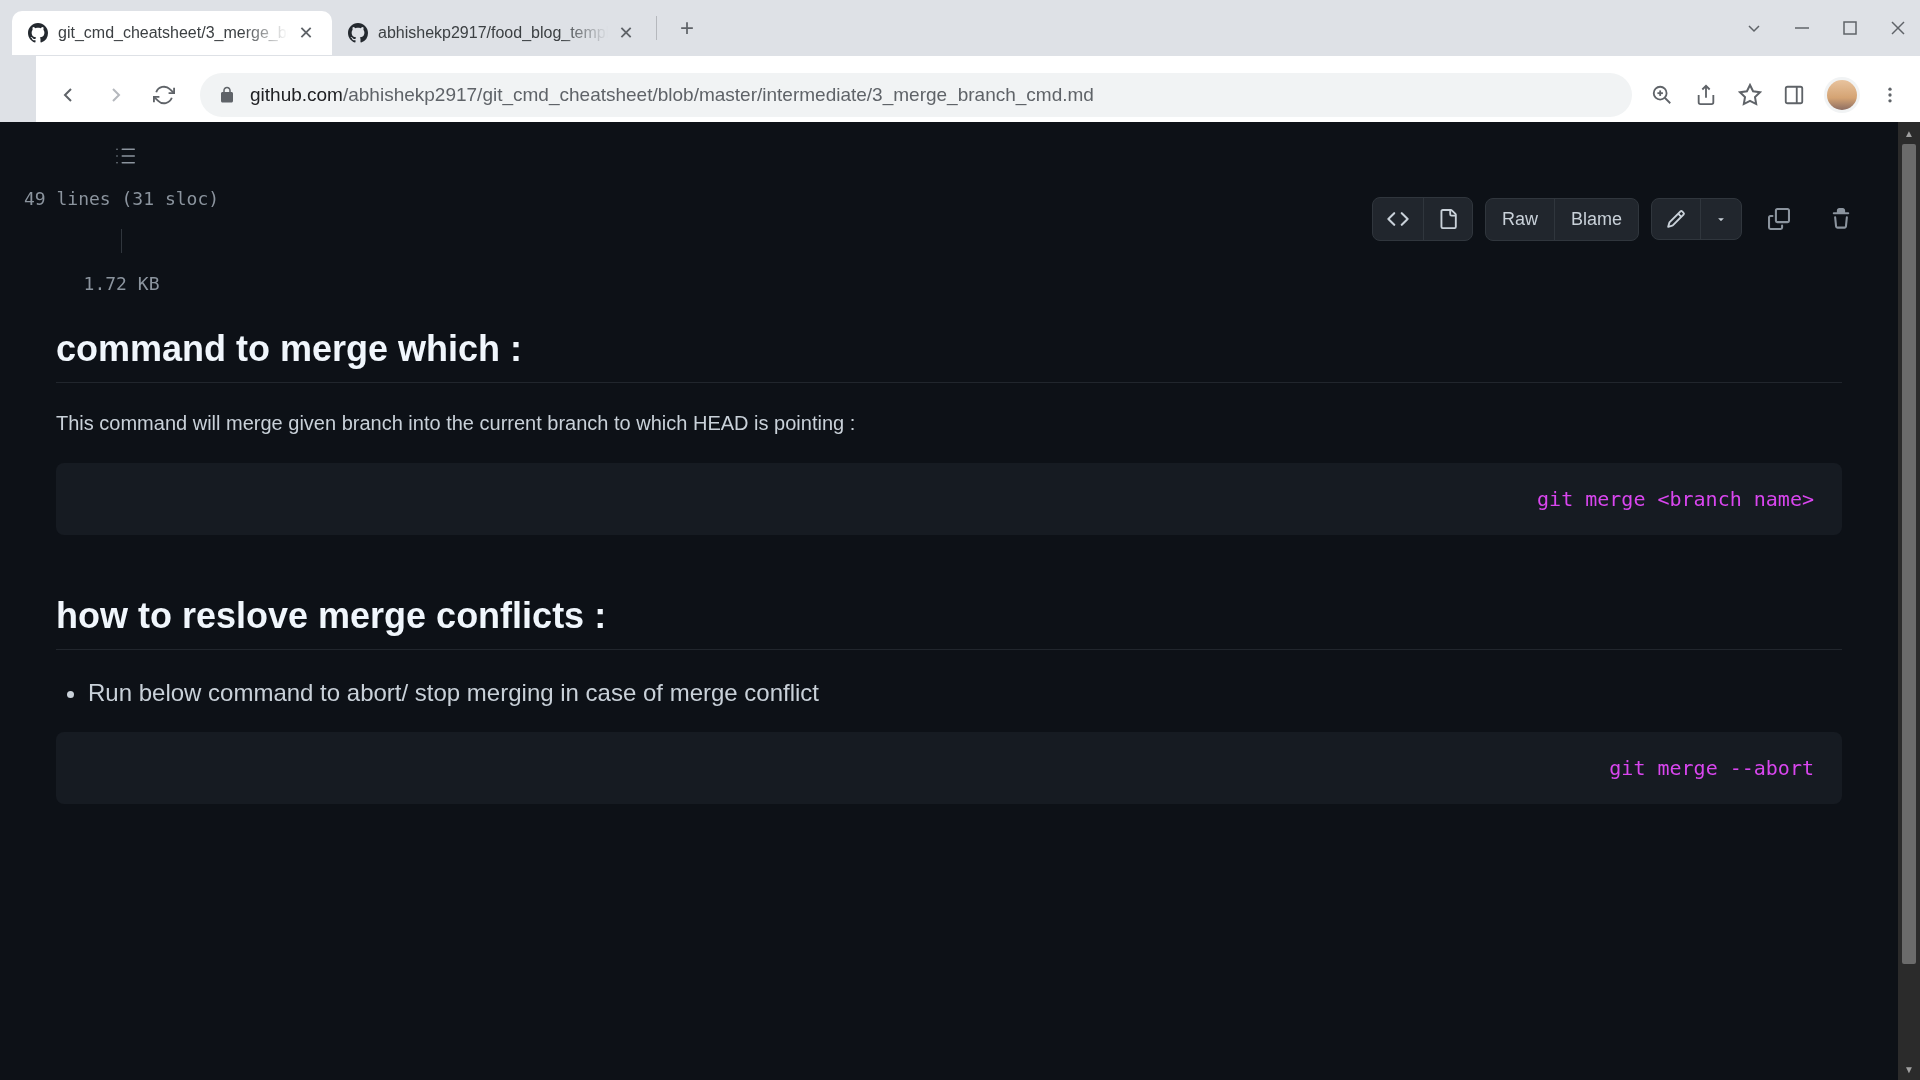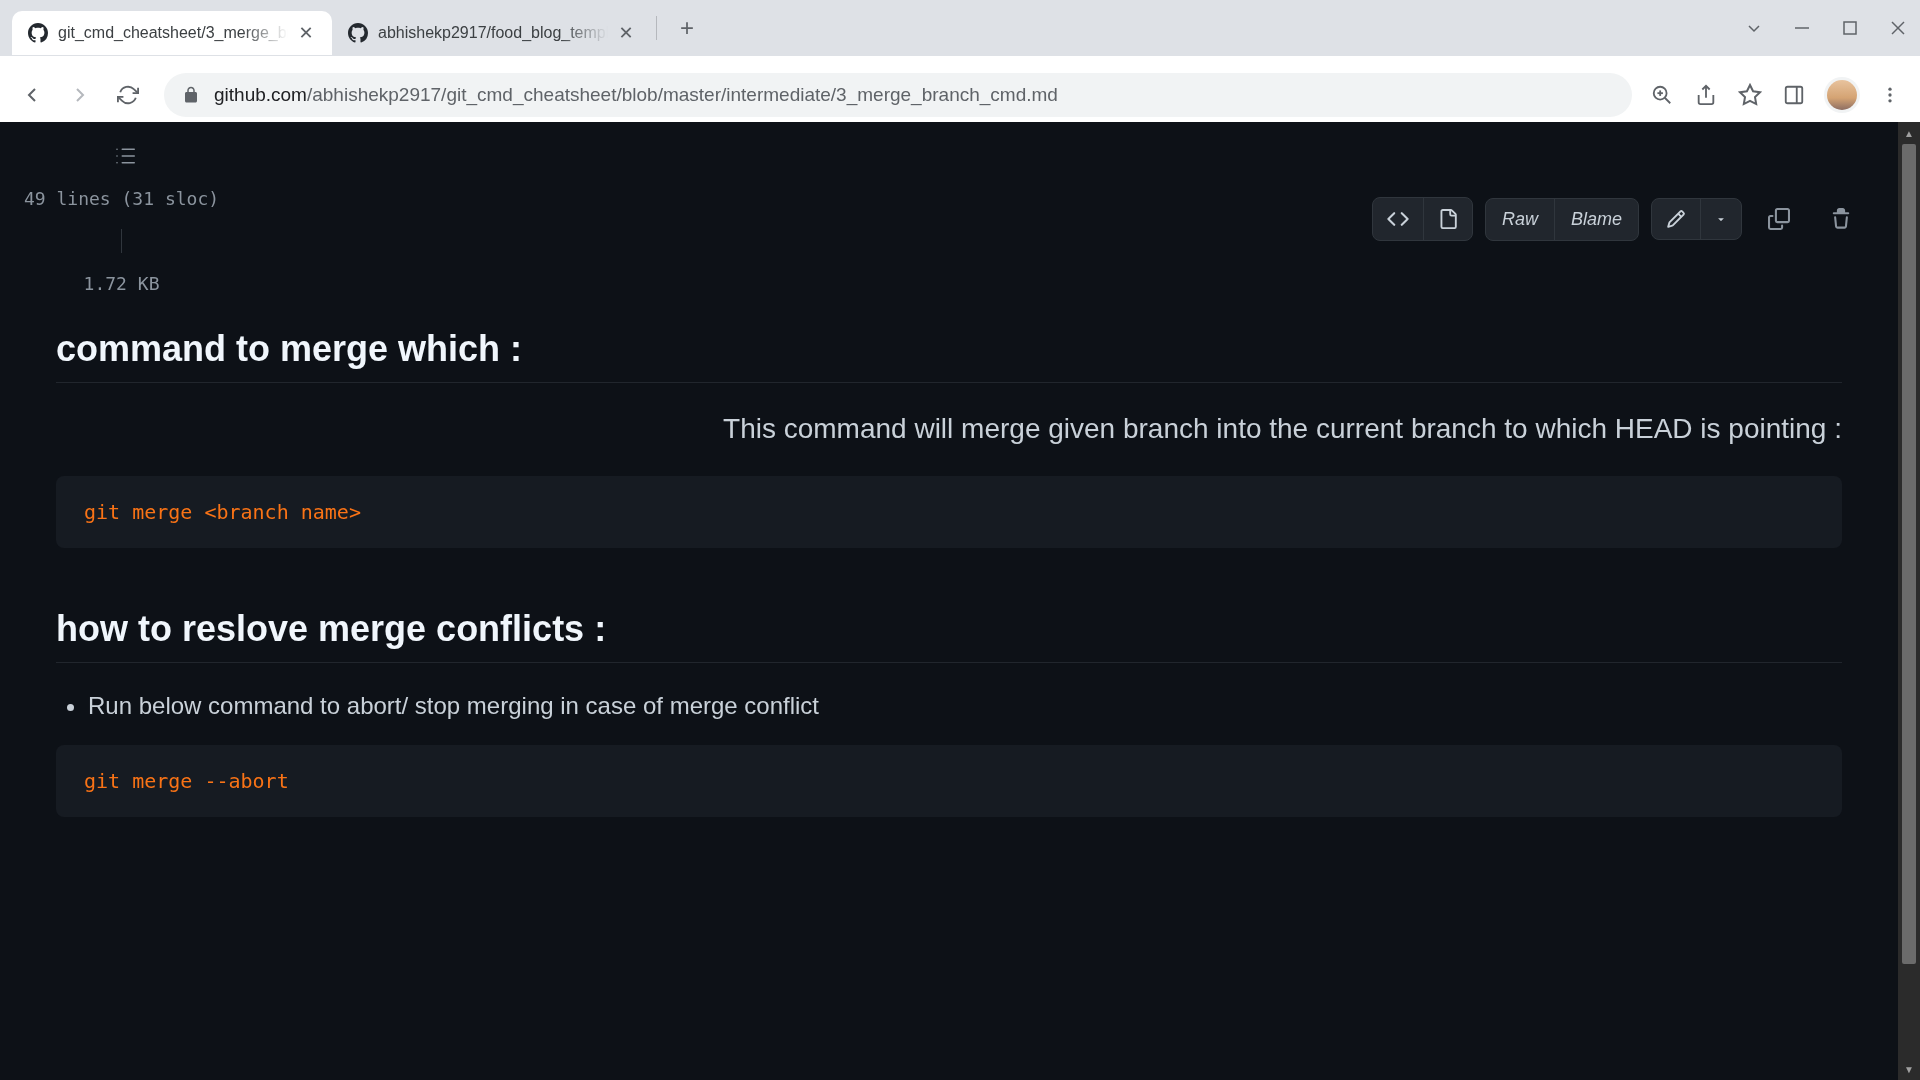--- a/index.html
+++ b/index.html
@@ -111,20 +111,21 @@
       color: #5f6368;
     }
     
     .address-bar-row {
       display: flex;
       align-items: center;
       height: 78px;
       background: #ffffff;
       padding: 0 12px;
       gap: 8px;
+      margin-left: 36px;
     }
     
     .nav-btn {
       width: 40px;
       height: 40px;
       display: flex;
       align-items: center;
       justify-content: center;
       color: #5f6368;
       border-radius: 50%;
@@ -286,21 +287,20 @@
     }
     
     .btn-group-item {
       padding: 10px 16px;
       display: flex;
       align-items: center;
       justify-content: center;
       color: #c9d1d9;
       font-size: 18px;
       border-right: 1px solid #30363d;
-      font-style: italic;
     }
     
     .btn-group-item:last-child { border-right: none; }
     
     .btn-group-item.icon-only {
       padding: 10px 14px;
     }
     
     .btn-single {
       padding: 10px 14px;
@@ -323,47 +323,47 @@
       padding-bottom: 12px;
       border-bottom: 1px solid #21262d;
       margin-bottom: 24px;
     }
     
     .markdown-body h2.second {
       margin-top: 60px;
     }
     
     .markdown-body p {
-      font-size: 28px;
+      font-size: 20px;
       line-height: 1.6;
       margin: 24px 0;
       color: #c9d1d9;
-      text-align: right;
     }
     
     .markdown-body ul {
       margin: 8px 0;
       padding-left: 32px;
     }
     
     .markdown-body li {
       font-size: 24px;
       line-height: 1.6;
       color: #c9d1d9;
     }
     
     .code-block {
       background: #161b22;
       border-radius: 8px;
       padding: 24px 28px;
       margin: 20px 0;
       font-family: ui-monospace, SFMono-Regular, "SF Mono", Menlo, Consolas, monospace;
       font-size: 20px;
-      color: #f97316;
+      color: #d946ef;
       overflow-x: auto;
+      text-align: right;
     }
     
     svg { display: block; }
   </style>
 </head>
 <body>
 
 <div class="browser-chrome">
   <div class="tab-bar">
     <div class="tab active">

